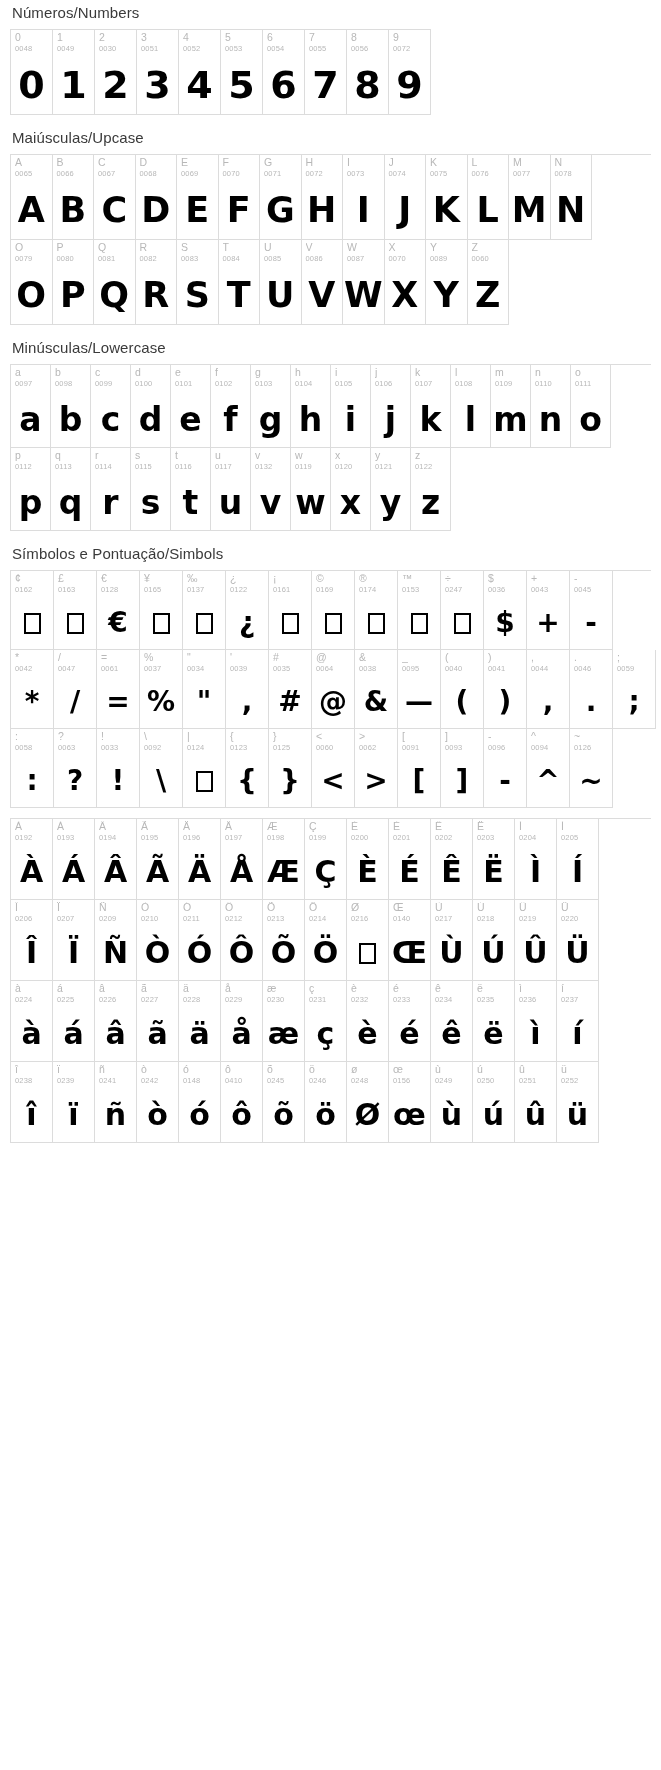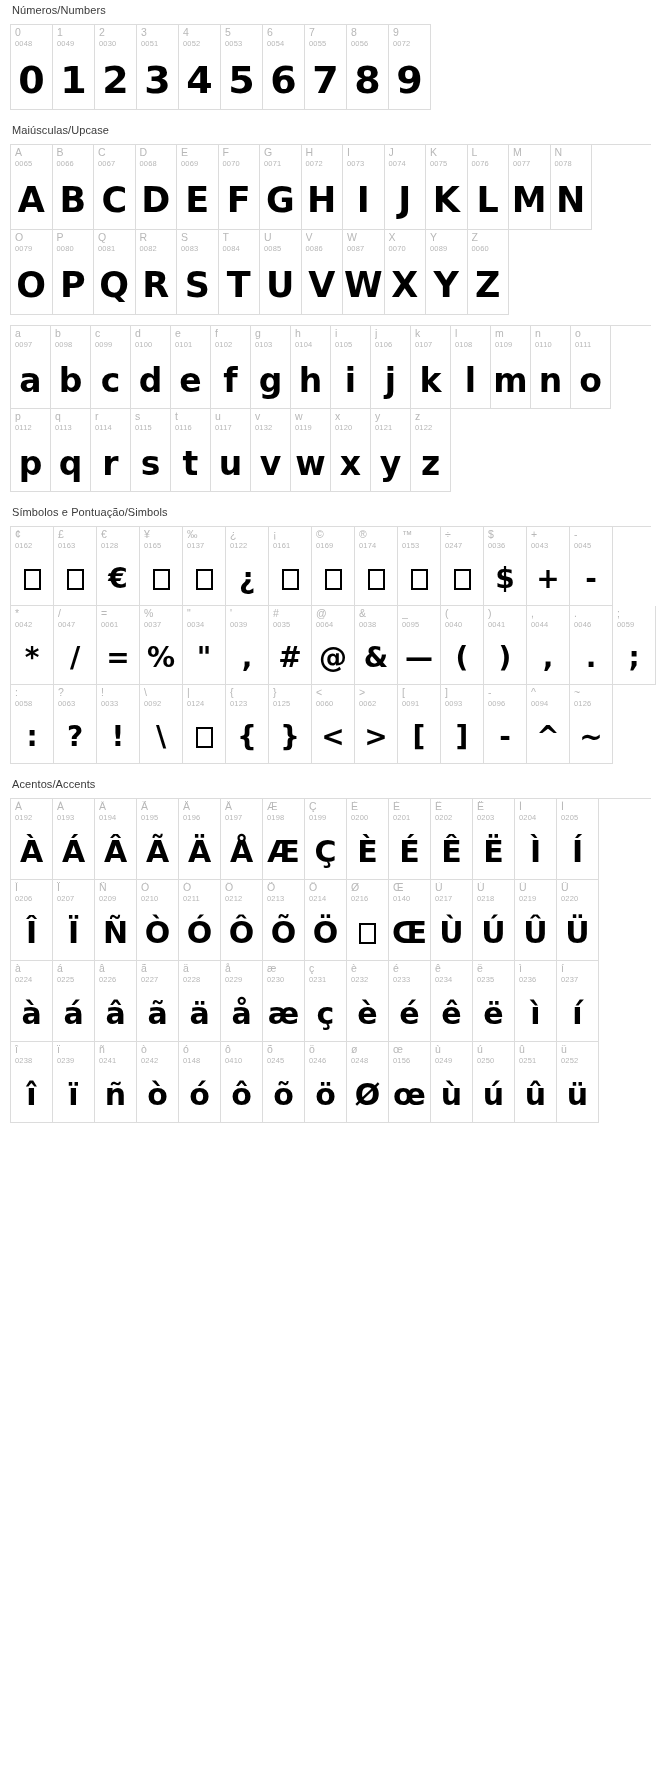--- a/index.html
+++ b/index.html
@@ -14,21 +14,21 @@
     color: #222;
   }
   .page {
     width: 661px;
     padding: 0 10px 20px 10px;
   }
   .section {
     margin-bottom: 10px;
   }
   .section-title {
-    font-size: 11px;
+    font-size: 15px;
     color: #3a3a3a;
     font-weight: 400;
     margin: 0 0 8px 2px;
     padding-top: 4px;
     letter-spacing: 0.1px;
   }
   .grid {
     display: flex;
     flex-wrap: wrap;
     border-left: 1px solid #dcdcdc;
@@ -371,20 +371,21 @@
             <div class="cell-head">
               <div class="ch-label">Z</div>
               <div class="ch-code">0060</div>
             </div>
             <div class="cell-glyph">Z</div>
           </div>
         </div>
       </div>
     </div>
     <div class="section">
+      <div class="section-title">Minúsculas/Lowercase</div>
       <div class="grid sz-lower">
         <div class="row">
           <div class="cell">
             <div class="cell-head">
               <div class="ch-label">a</div>
               <div class="ch-code">0097</div>
             </div>
             <div class="cell-glyph">a</div>
           </div>
           <div class="cell">
@@ -893,21 +894,20 @@
             <div class="cell-head">
               <div class="ch-label">~</div>
               <div class="ch-code">0126</div>
             </div>
             <div class="cell-glyph">~</div>
           </div>
         </div>
       </div>
     </div>
     <div class="section">
-      <div class="section-title">Acentos/Accents</div>
       <div class="grid sz-acc">
         <div class="row">
           <div class="cell">
             <div class="cell-head">
               <div class="ch-label">À</div>
               <div class="ch-code">0192</div>
             </div>
             <div class="cell-glyph">À</div>
           </div>
           <div class="cell">

